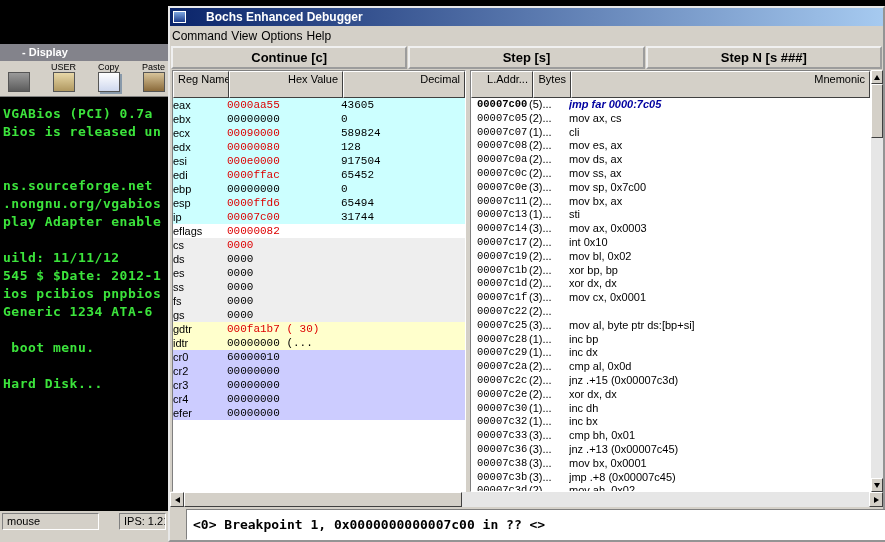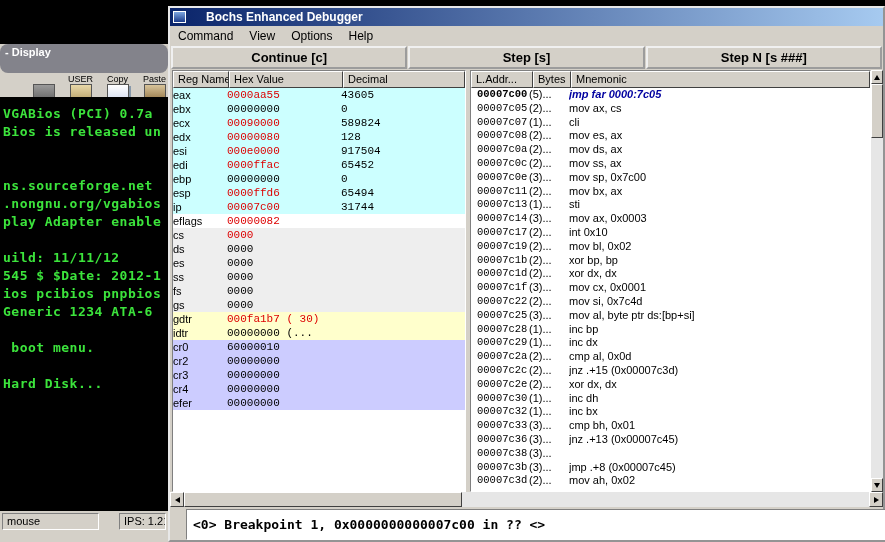--- a/index.html
+++ b/index.html
@@ -2,24 +2,24 @@
 <html style="--chrome: #d4d0c8; --title-start: #0a246a; --title-end: #a6caf0; --inactive-title: #83838b; --terminal-green: #3ce43c; --gpr-bg: #ccffff; --flags-bg: #ffffff; --seg-bg: #eeeeee; --dtr-bg: #ffffcc; --cr-bg: #ccccff; --changed: #dd0000; --current-line: #0000a0;"><head>
 <meta charset="utf-8">
 <style>
   html,body{margin:0;padding:0;background:#000;}
   *{box-sizing:border-box;}
   .stage{position:relative;width:885px;height:542px;overflow:hidden;background:#000;
          font-family:"Liberation Sans",sans-serif;color:#000;}
 
   
   .disp{position:absolute;left:0;top:44px;width:168px;height:498px;background:var(--chrome,#d4d0c8);}
-  .disp-title{height:29px;background:var(--inactive-title,#83838b);color:#fff;font-weight:bold;
-              font-size:11px;line-height:17px;padding-left:5px;white-space:nowrap;overflow:hidden;border-radius:8px;}
+  .disp-title{height:17px;background:var(--inactive-title,#83838b);color:#fff;font-weight:bold;
+              font-size:11px;line-height:17px;padding-left:22px;white-space:nowrap;overflow:hidden;}
   .disp-toolbar{height:36px;background:var(--chrome,#d4d0c8);display:flex;align-items:flex-start;
-                padding:1px 2px;gap:4px;border-bottom:1px solid #808080;overflow:hidden;margin-left:25px;}
+                padding:1px 2px;gap:12px;border-bottom:1px solid #808080;overflow:hidden;}
   .tb-btn{display:flex;flex-direction:column;align-items:center;width:33px;flex:0 0 auto;}
   .tb-label{font-size:9px;height:10px;line-height:10px;white-space:nowrap;}
   .tb-icon{width:22px;height:20px;border:1px solid #555;}
   .icon-config{background:linear-gradient(#9a9a9a,#5c5c5c);}
   .icon-user{background:linear-gradient(#e8d8a8,#b09860);}
   .icon-copy{background:linear-gradient(#ffffff,#cfd8ee);box-shadow:2px 2px 0 #8899aa;}
   .icon-paste{background:linear-gradient(#d8c49a,#8a6a3a);}
   .icon-snapshot{background:linear-gradient(#cccccc,#777777);}
   .disp-screen{position:absolute;top:53px;left:0;width:168px;height:414px;background:#000;overflow:hidden;
                font-family:"DejaVu Sans Mono",monospace;font-weight:bold;font-size:13px;
@@ -35,30 +35,30 @@
   
   .dbg{position:absolute;left:168px;top:6px;width:717px;height:536px;background:var(--chrome,#d4d0c8);
        border:2px outset #e8e8e8;}
   .dbg-title{position:absolute;left:0;top:0;right:0;height:18px;
              background:linear-gradient(90deg,var(--title-start,#0a246a),var(--title-end,#a6caf0));
              display:flex;align-items:center;padding-left:3px;}
   .dbg-icon{width:13px;height:12px;border:1px solid #fff;background:linear-gradient(#7ea6e0,#1a3a8a);flex:0 0 auto;}
   .dbg-title-text{color:#fff;font-weight:bold;font-size:12px;margin-left:20px;white-space:nowrap;}
   .menu-bar{position:absolute;left:0;top:18px;right:0;height:19px;background:var(--chrome,#d4d0c8);
             display:flex;align-items:center;font-size:12px;}
-  .menu-item{padding:2px 8px;}
+  .menu-item{padding:2px 2px;}
   .btn-row{position:absolute;left:0;top:37px;right:0;height:25px;display:flex;padding:1px;gap:1px;}
   .ctl-btn{flex:1;background:var(--chrome,#d4d0c8);border:2px outset #f0f0f0;font-weight:bold;
            font-size:13px;display:flex;align-items:center;justify-content:center;font-family:"Liberation Sans",sans-serif;}
 
   .list-panel{position:absolute;top:62px;height:422px;background:#fff;
               border:1px solid;border-color:#808080 #fff #fff #808080;overflow:hidden;}
   .reg-panel{left:2px;width:294px;}
   .dis-panel{left:300px;width:401px;}
-  .hdr-row{display:flex;height:17px;}
+  .hdr-row{display:flex;height:27px;text-align:right;}
   .hdr-cell{background:var(--chrome,#d4d0c8);border:1px solid;border-color:#fff #404040 #404040 #fff;
             font-size:11px;line-height:14px;padding:0 4px;white-space:nowrap;overflow:hidden;}
   .rh0{width:56px;} .rh1{width:114px;} .rh2{flex:1;}
   .dh0{width:62px;} .dh1{width:38px;} .dh2{flex:1;}
 
   .reg-row{display:flex;height:14px;line-height:14px;font-size:11px;white-space:nowrap;}
   .rc{overflow:hidden;}
   .rc.name{width:54px;}
   .rc.hex{width:114px;font-family:"Liberation Mono",monospace;}
   .rc.dec{flex:1;font-family:"Liberation Mono",monospace;}
@@ -376,21 +376,20 @@
             <span class="dc mn">xor dx, dx</span>
           </div>
           <div class="dis-row">
             <span class="dc addr">00007c1f</span>
             <span class="dc bytes">(3)...</span>
             <span class="dc mn">mov cx, 0x0001</span>
           </div>
           <div class="dis-row">
             <span class="dc addr">00007c22</span>
             <span class="dc bytes">(2)...</span>
-            <span class="dc mn">mov si, 0x7c4d</span>
           </div>
           <div class="dis-row">
             <span class="dc addr">00007c25</span>
             <span class="dc bytes">(3)...</span>
             <span class="dc mn">mov al, byte ptr ds:[bp+si]</span>
           </div>
           <div class="dis-row">
             <span class="dc addr">00007c28</span>
             <span class="dc bytes">(1)...</span>
             <span class="dc mn">inc bp</span>
@@ -431,20 +430,21 @@
             <span class="dc mn">cmp bh, 0x01</span>
           </div>
           <div class="dis-row">
             <span class="dc addr">00007c36</span>
             <span class="dc bytes">(3)...</span>
             <span class="dc mn">jnz .+13 (0x00007c45)</span>
           </div>
           <div class="dis-row">
             <span class="dc addr">00007c38</span>
             <span class="dc bytes">(3)...</span>
+            <span class="dc mn">mov bx, 0x0001</span>
           </div>
           <div class="dis-row">
             <span class="dc addr">00007c3b</span>
             <span class="dc bytes">(3)...</span>
             <span class="dc mn">jmp .+8 (0x00007c45)</span>
           </div>
           <div class="dis-row">
             <span class="dc addr">00007c3d</span>
             <span class="dc bytes">(2)...</span>
             <span class="dc mn">mov ah, 0x02</span>

